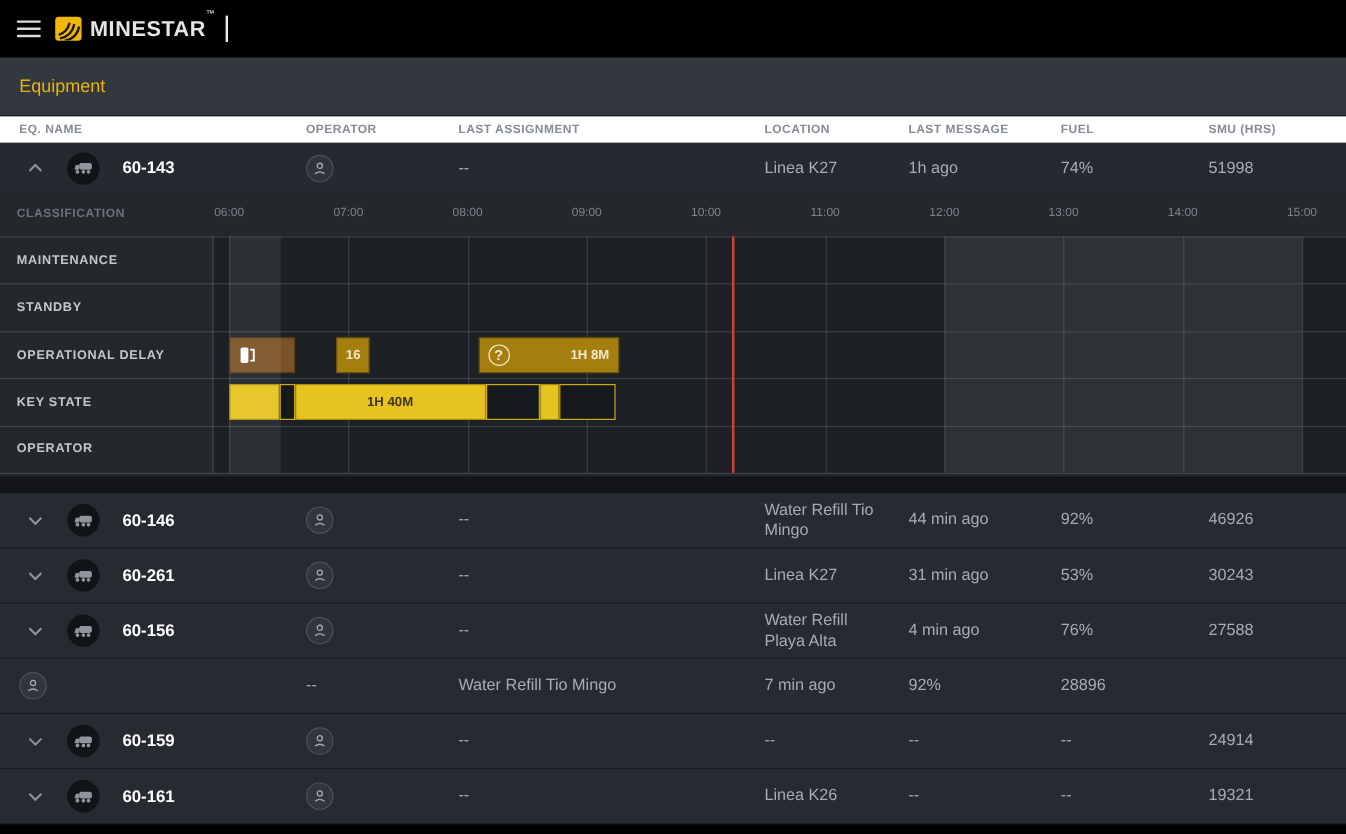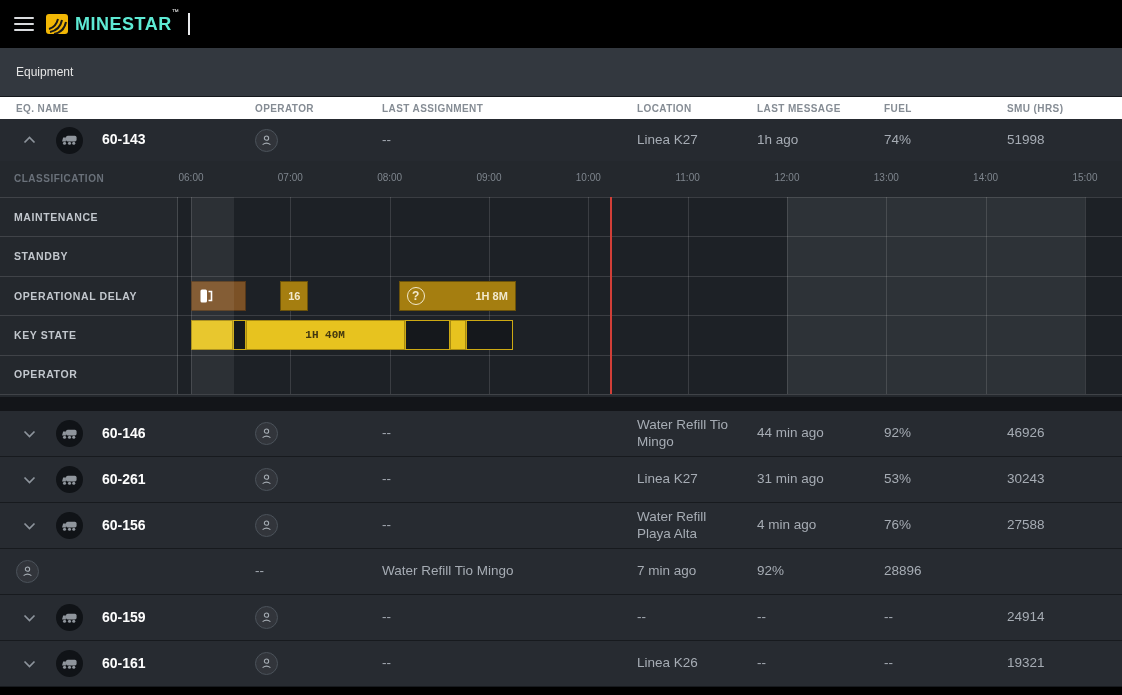--- a/index.html
+++ b/index.html
@@ -7,28 +7,28 @@
               font-family:"Liberation Sans", sans-serif; }
 
   
   .topbar { height:48px; background:#000; display:flex; align-items:center; padding:0 10px; }
   .hamburger { width:20px; height:14px; display:flex; flex-direction:column;
                justify-content:space-between; cursor:pointer; margin:0 12px 0 4px; }
   .hamburger span { display:block; height:2px; background:#d9dbde; border-radius:1px; }
   .brand { display:flex; align-items:center; gap:7px; }
   .brand-badge { width:22px; height:20px; background:#f2b705; border-radius:3px; position:relative; overflow:hidden; }
   .brand-badge svg { position:absolute; inset:0; }
-  .brand-name { color:#5eead4; font-size:18px; font-weight:800; letter-spacing:.5px; }
+  .brand-name { color:#e5e5e5; font-size:18px; font-weight:800; letter-spacing:.5px; }
   .brand-tm { color:#fff; font-size:7px; vertical-align:top; position:relative; top:-6px; }
   .brand-divider { width:2px; height:22px; background:#e9eaec; margin-left:2px; }
 
   
   .title-band { height:49px; background:#33383f; display:flex; align-items:center; padding:0 16px;
                 border-bottom:1px solid #15181c; }
-  .page-title { color:#e5e5e5; font-size:12px; font-weight:400; }
+  .page-title { color:#eab308; font-size:15px; font-weight:400; }
 
   
   .grid-row { display:grid; grid-template-columns:239px 127px 255px 120px 127px 123px 1fr;
               padding-left:16px; align-items:center; }
   .table-header { height:22px; background:#ffffff; }
   .table-header .hcell { color:#858c94; font-size:10px; font-weight:700; letter-spacing:.4px; }
 
   .eq-row { height:46px; background:#272b31; border-bottom:1px solid #171a1e; cursor:pointer; }
   .eq-row.expanded { height:42px; background:#262a30; border-bottom:none; }
   .cell { color:#a6acb4; font-size:13.5px; line-height:1.25; padding-right:14px; }
@@ -54,21 +54,21 @@
                font-size:10.5px; font-weight:700; letter-spacing:.6px; }
   .nowline   { position:absolute; top:36px; bottom:3px; width:2px; background:#d23f38; }
   .highlight { position:absolute; top:36px; bottom:3px; background:rgba(255,255,255,.07); }
 
   .bar { position:absolute; height:30px; transform:translateY(-50%); display:flex;
          align-items:center; font-size:11px; font-weight:700; cursor:pointer; }
   .bar.brown  { background:#7b5126; border:1px solid rgba(0,0,0,.3); padding:0 6px; }
   .bar.gold   { background:#a57e10; border:1px solid rgba(0,0,0,.35); color:#f2e9cd;
                 justify-content:center; padding:0 7px; }
   .bar.gold.spread { justify-content:space-between; }
-  .bar.solid  { background:#e7c31f; border:1px solid rgba(90,70,0,.45); color:#41370f; justify-content:center;font-family:Liberation Mono, monospace; }
+  .bar.solid  { background:#e7c31f; border:1px solid rgba(90,70,0,.45); color:#41370f; justify-content:center; }
   .bar.hollow { background:#15181c; border:1px solid #cda913; }
   .help-badge { width:18px; height:18px; border-radius:50%; border:1.5px solid #f2e9cd;
                 color:#f2e9cd; font-size:12px; font-weight:700; display:flex;
                 align-items:center; justify-content:center; }
 
   .section-gap { height:14px; background:#131519; }
   .bottom-bar { height:8px; background:#000; }
 </style>
 </head>
 <body>

